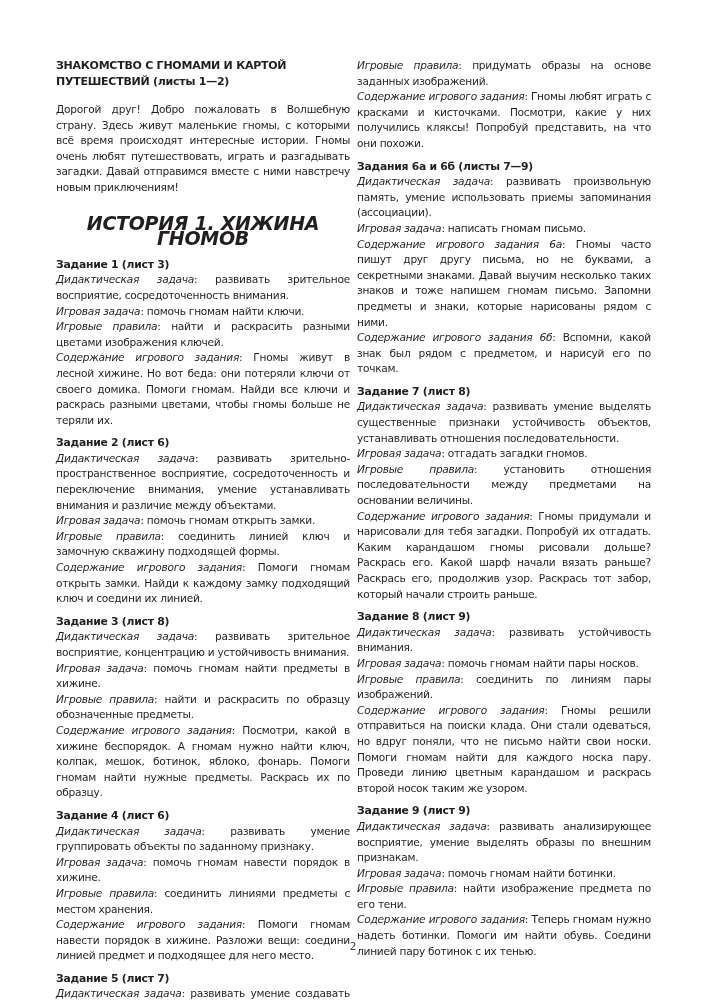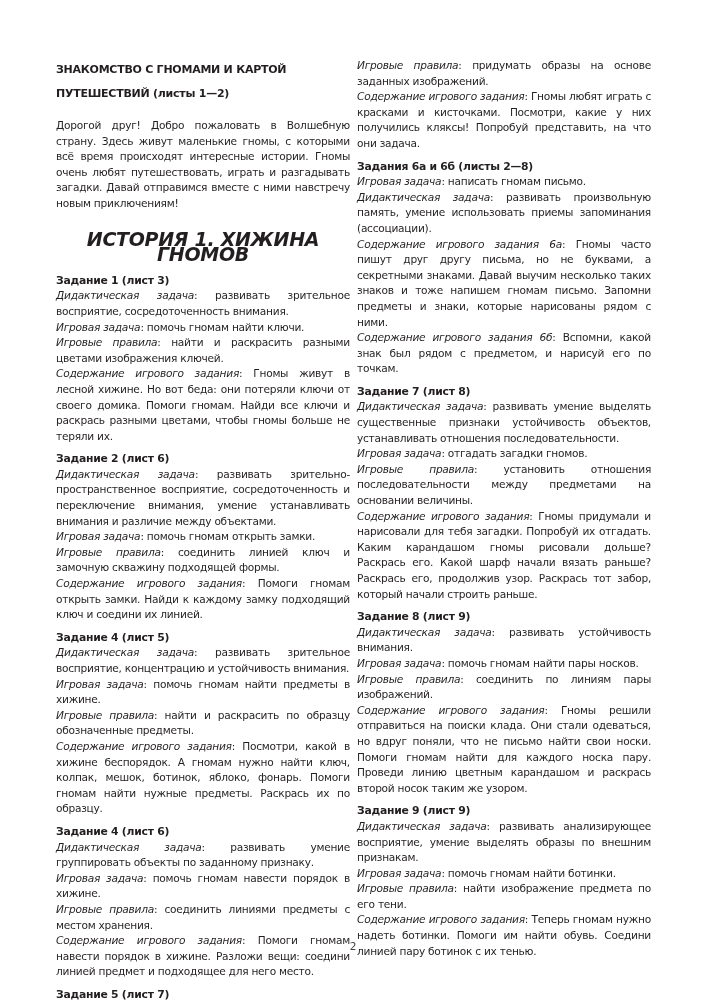--- a/index.html
+++ b/index.html
@@ -2,21 +2,21 @@
 <html><head>
 <meta charset="utf-8">
 <style>
   html, body { margin: 0; padding: 0; background: #ffffff; }
   body { width: 706px; height: 1000px; position: relative; overflow: hidden;
          font-family: "DejaVu Sans", "Liberation Sans", sans-serif; color: #231f20; }
   .page { position: absolute; left: 56px; top: 58px; width: 595px; height: 880px;
           display: flex; justify-content: space-between; }
   .col { width: 294px; font-size: 10.6px; line-height: 15.6px; letter-spacing: -0.25px;
          text-align: justify; hyphens: manual; }
-  .intro-title { font-weight: bold; font-size: 11px; line-height: 24px; margin: 0 0 12px 0; text-align: left; }
+  .intro-title { font-weight: bold; font-size: 11px; line-height: 16px; margin: 0 0 12px 0; text-align: left; }
   .intro-text { margin: 0 0 20px 0; }
   .story-title { font-weight: bold; font-size: 19px; text-align: center; margin: 6px 0 10px 0; letter-spacing: -0.3px; font-style: italic; }
   .task { margin: 0 0 7px 0; }
   .task-title { font-weight: bold; font-size: 10.8px; margin: 0; }
   .task p { margin: 0; }
   .lbl { font-style: italic; }
   .page-number { position: absolute; top: 940px; left: 0; width: 706px; text-align: center;
                  font-size: 10.5px; color: #444; }
 </style>
 </head>
@@ -39,21 +39,21 @@
 
     <div class="task">
       <div class="task-title">Задание 2 (лист 6)</div>
       <p><span class="lbl">Дидактическая задача</span><span>: развивать зрительно-пространственное восприятие, сосредоточенность и переключение внимания, умение устанавливать внимания и различие между объектами.</span></p>
       <p><span class="lbl">Игровая задача</span><span>: помочь гномам открыть замки.</span></p>
       <p><span class="lbl">Игровые правила</span><span>: соединить линией ключ и замочную скважину подходящей формы.</span></p>
       <p><span class="lbl">Содержание игрового задания</span><span>: Помоги гномам открыть замки. Найди к каждому замку подходящий ключ и соедини их линией.</span></p>
     </div>
 
     <div class="task">
-      <div class="task-title">Задание 4 (лист 5)</div>
+      <div class="task-title">Задание 3 (лист 8)</div>
       <p><span class="lbl">Дидактическая задача</span><span>: развивать зрительное восприятие, концентрацию и устойчивость внимания.</span></p>
       <p><span class="lbl">Игровая задача</span><span>: помочь гномам найти предметы в хижине.</span></p>
       <p><span class="lbl">Игровые правила</span><span>: найти и раскрасить по образцу обозначенные предметы.</span></p>
       <p><span class="lbl">Содержание игрового задания</span><span>: Посмотри, какой в хижине беспорядок. А гномам нужно найти ключ, колпак, мешок, ботинок, яблоко, фонарь. Помоги гномам найти нужные предметы. Раскрась их по образцу.</span></p>
     </div>
 
     <div class="task">
       <div class="task-title">Задание 4 (лист 6)</div>
       <p><span class="lbl">Дидактическая задача</span><span>: развивать умение группировать объекты по заданному признаку.</span></p>
       <p><span class="lbl">Игровая задача</span><span>: помочь гномам навести порядок в хижине.</span></p>
@@ -65,27 +65,27 @@
       <div class="task-title">Задание 5 (лист 7)</div>
       <p><span class="lbl">Дидактическая задача</span><span>: развивать умение создавать образы воображения на основе заданных стимулов.</span></p>
       <p><span class="lbl">Игровая задача</span><span>: определить, что нарисовали гномы.</span></p>
     </div>
   </div>
 
   <div class="col">
 
     <div class="task">
       <p><span class="lbl">Игровые правила</span><span>: придумать образы на основе заданных изображений.</span></p>
-      <p><span class="lbl">Содержание игрового задания</span><span>: Гномы любят играть с красками и кисточками. Посмотри, какие у них получились кляксы! Попробуй представить, на что они задача.</span></p>
+      <p><span class="lbl">Содержание игрового задания</span><span>: Гномы любят играть с красками и кисточками. Посмотри, какие у них получились кляксы! Попробуй представить, на что они похожи.</span></p>
     </div>
 
     <div class="task">
-      <div class="task-title">Задания 6а и 6б (листы 2—8)</div>
+      <div class="task-title">Задания 6а и 6б (листы 7—9)</div>
+      <p><span class="lbl">Дидактическая задача</span><span>: развивать произвольную память, умение использовать приемы запоминания (ассоциации).</span></p>
       <p><span class="lbl">Игровая задача</span><span>: написать гномам письмо.</span></p>
-      <p><span class="lbl">Дидактическая задача</span><span>: развивать произвольную память, умение использовать приемы запоминания (ассоциации).</span></p>
       <p><span class="lbl">Содержание игрового задания 6а</span><span>: Гномы часто пишут друг другу письма, но не буквами, а секретными знаками. Давай выучим несколько таких знаков и тоже напишем гномам письмо. Запомни предметы и знаки, которые нарисованы рядом с ними.</span></p>
       <p><span class="lbl">Содержание игрового задания 6б</span><span>: Вспомни, какой знак был рядом с предметом, и нарисуй его по точкам.</span></p>
     </div>
 
     <div class="task">
       <div class="task-title">Задание 7 (лист 8)</div>
       <p><span class="lbl">Дидактическая задача</span><span>: развивать умение выделять существенные признаки устойчивость объектов, устанавливать отношения последовательности.</span></p>
       <p><span class="lbl">Игровая задача</span><span>: отгадать загадки гномов.</span></p>
       <p><span class="lbl">Игровые правила</span><span>: установить отношения последовательности между предметами на основании величины.</span></p>
       <p><span class="lbl">Содержание игрового задания</span><span>: Гномы придумали и нарисовали для тебя загадки. Попробуй их отгадать. Каким карандашом гномы рисовали дольше? Раскрась его. Какой шарф начали вязать раньше? Раскрась его, продолжив узор. Раскрась тот забор, который начали строить раньше.</span></p>

